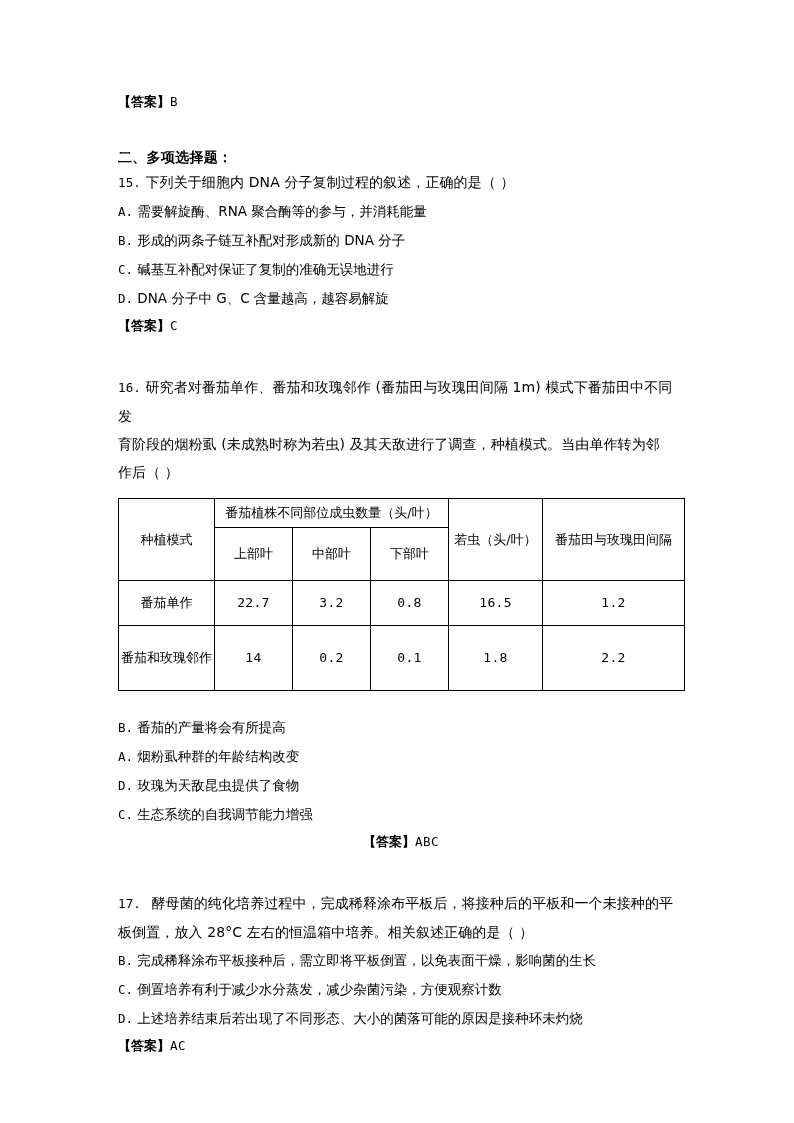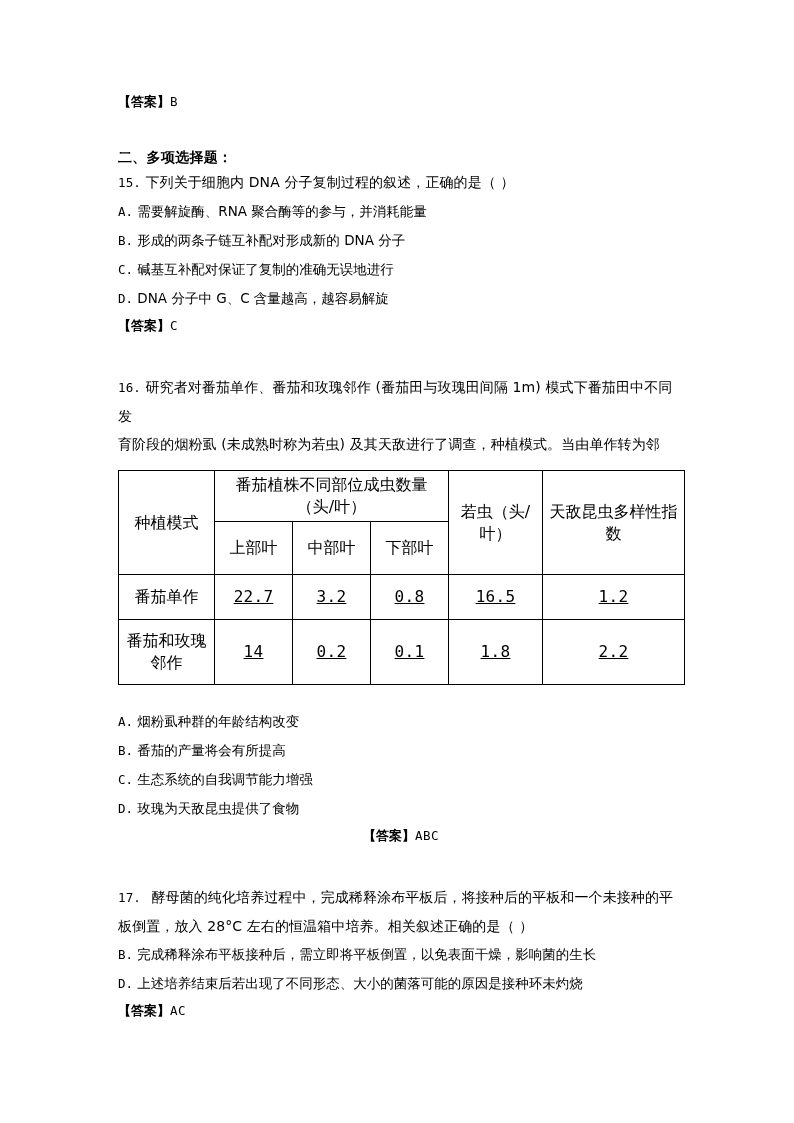--- a/index.html
+++ b/index.html
@@ -85,29 +85,28 @@
   table.data-table {
     border-collapse: collapse;
     width: 566px;
     table-layout: fixed;
     font-family: "DejaVu Sans", sans-serif;
   }
   table.data-table td {
     border: 1px solid #000000;
     text-align: center;
     vertical-align: middle;
-    font-size: 16px;
+    font-size: 13px;
     padding: 3px 2px;
     line-height: 22px;
   }
   td.num {
     font-family: "DejaVu Sans Mono", monospace;
     font-size: 12.5px;
     letter-spacing: 0.3px;
-    text-decoration: underline;
   }
   .col-mode  { width: 96px; }
   .col-leaf  { width: 78px; }
   .col-nymph { width: 94px; }
   .col-div   { width: 142px; }
 
   .h-tall   { height: 68px; }
   .h-sub    { height: 46px; }
   .h-row1   { height: 38px; }
   .h-row2   { height: 58px; }
@@ -154,38 +153,39 @@
       <span class="ans-label">【答案】</span><span class="ans-value">C</span>
     </div>
 
     <div class="spacer-lg"></div>
 
     <div class="q-line">
       <span class="q-num">16.</span>
       <span>研究者对番茄单作、番茄和玫瑰邻作 (番茄田与玫瑰田间隔 1m) 模式下番茄田中不同发</span>
     </div>
     <div class="q-line">育阶段的烟粉虱 (未成熟时称为若虫) 及其天敌进行了调查，种植模式。当由单作转为邻</div>
+    <div class="q-line">作后（      ）</div>
 
     <div class="spacer-sm"></div>
 
     <table class="data-table">
       <colgroup>
         <col class="col-mode">
         <col class="col-leaf">
         <col class="col-leaf">
         <col class="col-leaf">
         <col class="col-nymph">
         <col class="col-div">
       </colgroup>
       <tbody>
         <tr>
           <td rowspan="2" class="h-tall">种植模式</td>
           <td colspan="3" style="vertical-align:top;">番茄植株不同部位成虫数量（头/叶）</td>
           <td rowspan="2">若虫（头/叶）</td>
-          <td rowspan="2">天敌昆虫多样性指数</td>
+          <td rowspan="2">番茄田与玫瑰田间隔</td>
         </tr>
         <tr>
           <td class="h-sub">上部叶</td>
           <td class="h-sub">中部叶</td>
           <td class="h-sub">下部叶</td>
         </tr>
         <tr>
           <td class="h-row1">番茄单作</td>
           <td class="num">22.7</td>
           <td class="num">3.2</td>
@@ -200,53 +200,57 @@
           <td class="num">0.1</td>
           <td class="num">1.8</td>
           <td class="num">2.2</td>
         </tr>
       </tbody>
     </table>
 
     <div class="spacer-md"></div>
 
     <div class="opt-line">
+      <span class="opt-letter">B.</span>
+      <span>番茄的产量将会有所提高</span>
+    </div>
+    <div class="opt-line">
       <span class="opt-letter">A.</span>
       <span>烟粉虱种群的年龄结构改变</span>
     </div>
     <div class="opt-line">
-      <span class="opt-letter">B.</span>
-      <span>番茄的产量将会有所提高</span>
+      <span class="opt-letter">D.</span>
+      <span>玫瑰为天敌昆虫提供了食物</span>
     </div>
     <div class="opt-line">
       <span class="opt-letter">C.</span>
       <span>生态系统的自我调节能力增强</span>
-    </div>
-    <div class="opt-line">
-      <span class="opt-letter">D.</span>
-      <span>玫瑰为天敌昆虫提供了食物</span>
     </div>
 
     <div class="ans-line" style="line-height:26px;text-align:center;">
       <span class="ans-label">【答案】</span><span class="ans-value">ABC</span>
     </div>
 
     <div class="spacer-lg"></div>
 
     <div class="q-line">
       <span class="q-num">17.</span>
       <span style="padding-left:6px;">酵母菌的纯化培养过程中，完成稀释涂布平板后，将接种后的平板和一个未接种的平</span>
     </div>
     <div class="q-line">板倒置，放入 28°C 左右的恒温箱中培养。相关叙述正确的是（      ）</div>
 
     <div class="opt-line">
       <span class="opt-letter">B.</span>
       <span>完成稀释涂布平板接种后，需立即将平板倒置，以免表面干燥，影响菌的生长</span>
     </div>
     <div class="opt-line">
+      <span class="opt-letter">C.</span>
+      <span>倒置培养有利于减少水分蒸发，减少杂菌污染，方便观察计数</span>
+    </div>
+    <div class="opt-line">
       <span class="opt-letter">D.</span>
       <span>上述培养结束后若出现了不同形态、大小的菌落可能的原因是接种环未灼烧</span>
     </div>
 
     <div class="ans-line" style="line-height:26px;">
       <span class="ans-label">【答案】</span><span class="ans-value">AC</span>
     </div>
 
   </div>
 </div>

